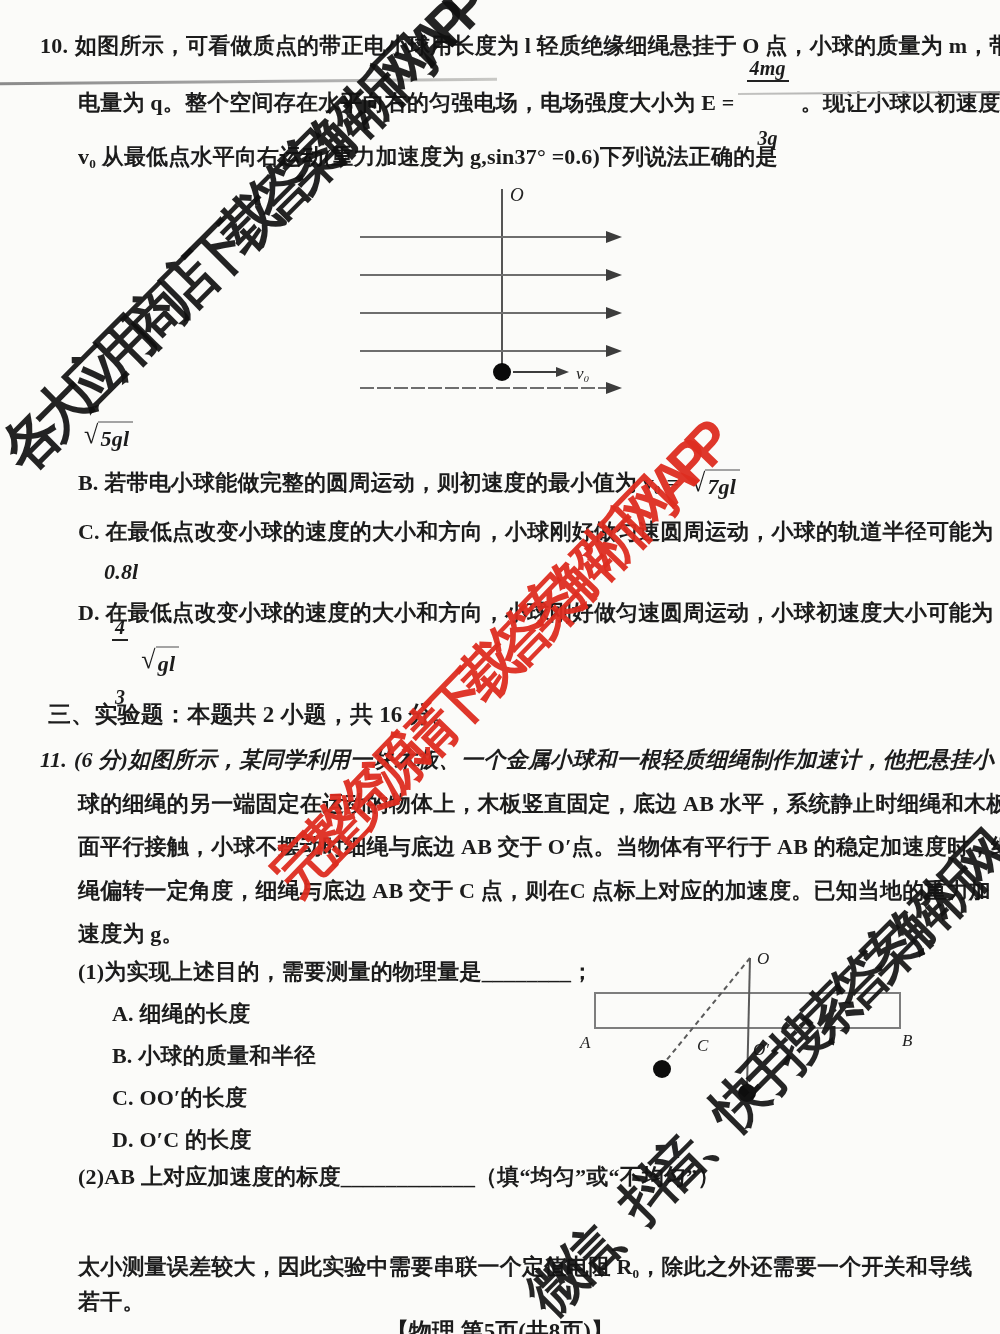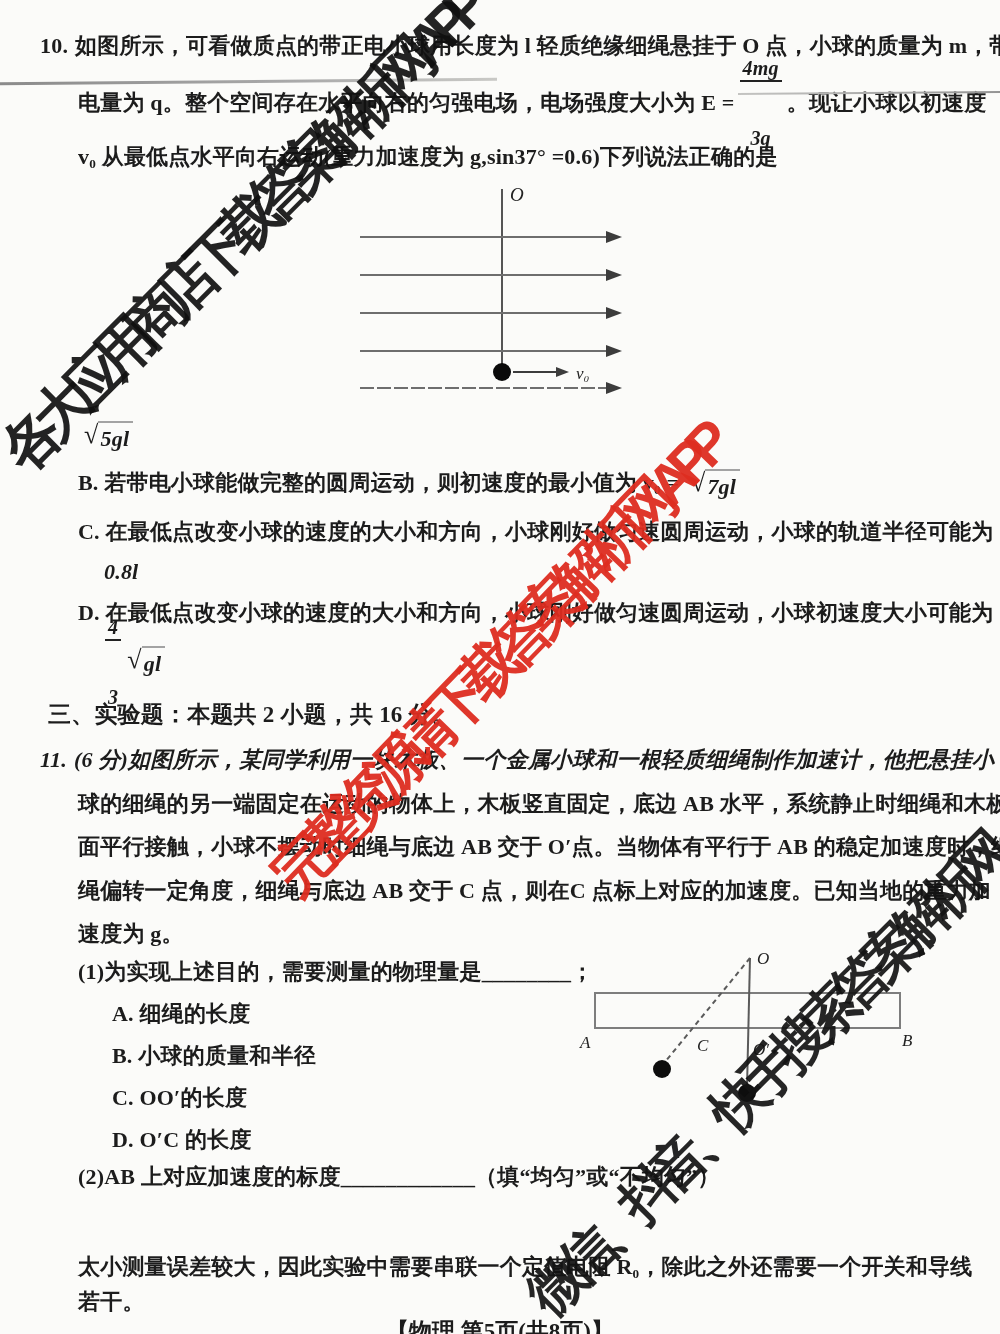--- a/index.html
+++ b/index.html
@@ -11,21 +11,21 @@
   }
   .line{
     position:absolute;white-space:nowrap;
     font-size:22px;line-height:30px;font-weight:600;
     letter-spacing:0.2px;
   }
   .qnum{display:inline-block;margin-right:7px;}
   .heading{font-weight:bold;font-size:23px;}
   .fracline{display:flex;align-items:center;}
   .frac{display:inline-flex;flex-direction:column;align-items:center;
-        vertical-align:middle;margin:0 5px;font-style:italic;font-size:20px;line-height:1.15;gap:45px;}
+        vertical-align:middle;margin:0 12px;font-style:italic;font-size:20px;line-height:1.15;gap:45px;}
   .frac .num{border-bottom:2px solid #222;padding:0 3px;}
   .frac .den{padding:0 3px;}
   .sqrt{display:inline-flex;align-items:flex-start;margin-left:6px;}
   .sqrt .sign{font-size:26px;line-height:1;transform:translateY(1px);font-style:normal;}
   .sqrt .radicand{border-top:2px solid #a3a3a3;padding:1px 4px 0 2px;font-style:italic;text-align:center;}
   .wm{
     position:absolute;white-space:nowrap;z-index:50;
     font-family:"Liberation Sans","DejaVu Sans",sans-serif;font-weight:700;
     transform-origin:0 50%;
   }

